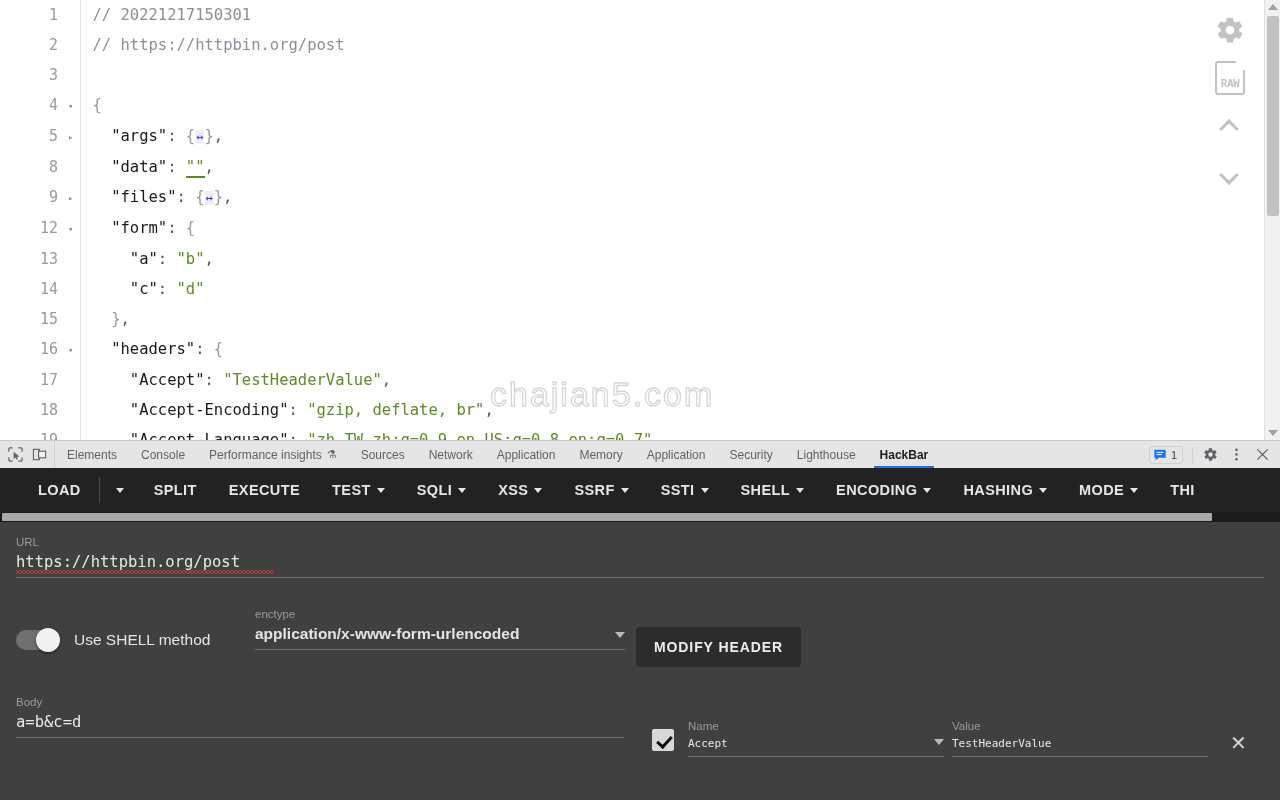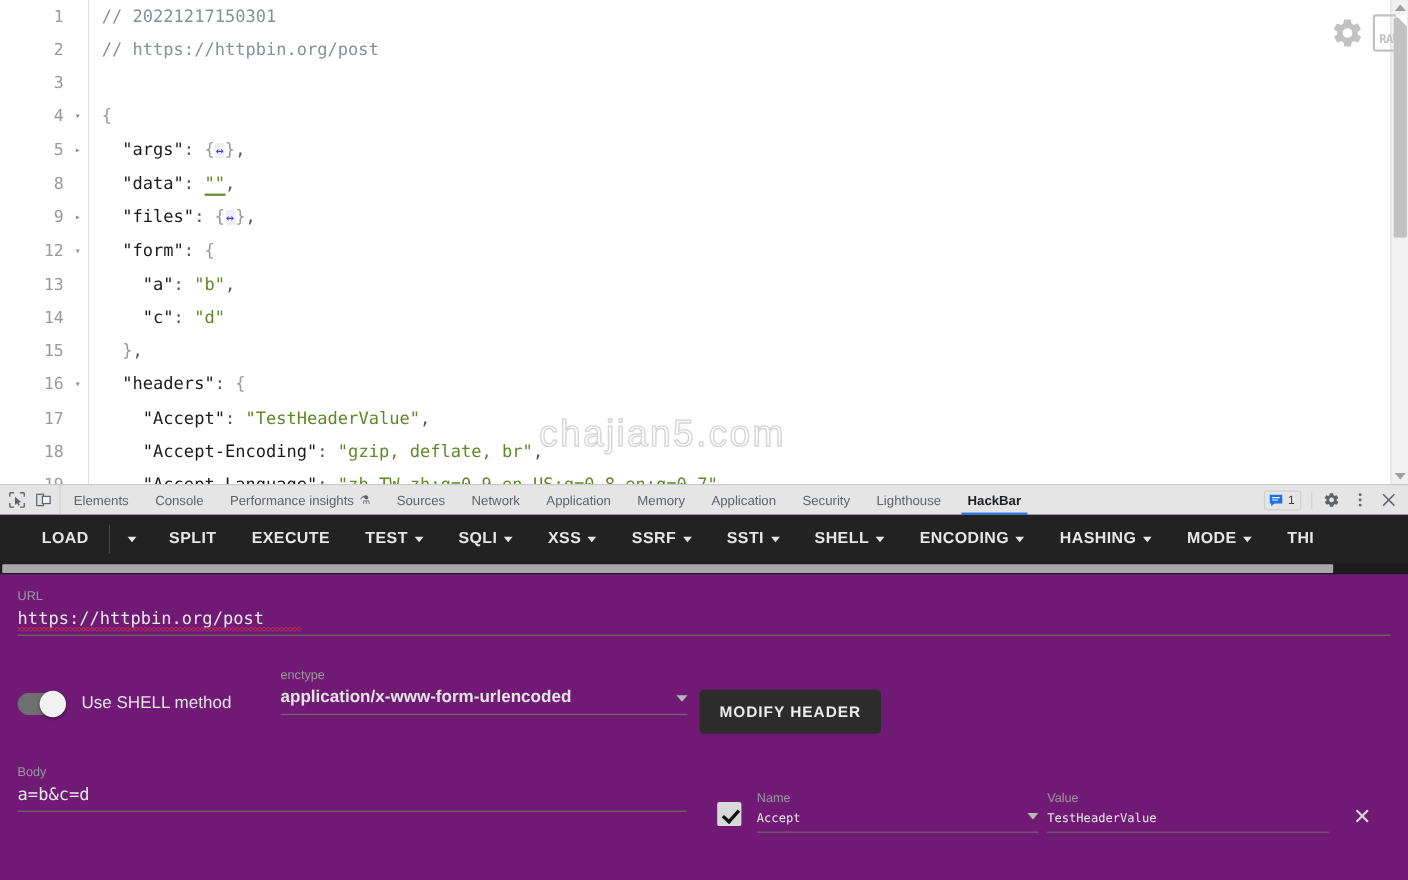--- a/index.html
+++ b/index.html
@@ -73,21 +73,21 @@
   .empty-str {
     color: #5d8a26;
     border-bottom: 2px solid #5d8a26;
   }
 
   
   .json-tools {
     position: absolute;
     right: 26px; top: 10px;
     width: 44px;
-    display: flex; flex-direction: row;
+    display: flex; flex-direction: column;
     gap: 8px;
     z-index: 5;
   }
   .jt-btn {
     width: 40px; height: 40px;
     display: flex; align-items: center; justify-content: center;
     cursor: pointer;
   }
   .jt-raw {
     width: 30px; height: 34px;
@@ -220,21 +220,21 @@
     display: flex; align-items: center; justify-content: center;
     cursor: pointer;
     color: #5f6368;
   }
   .sep-v { width: 1px; height: 16px; background: #d0d0d0; margin: 0 3px; }
 
   
   .hb {
     position: absolute; left: 0; top: 468px;
     width: 1280px; height: 332px;
-    background: #701a75;
+    background: #404040;
     overflow: hidden;
   }
   .hb-toolbar {
     height: 44px;
     background: #222222;
     display: flex;
     align-items: center;
     padding-left: 22px;
     gap: 0;
     white-space: nowrap;

